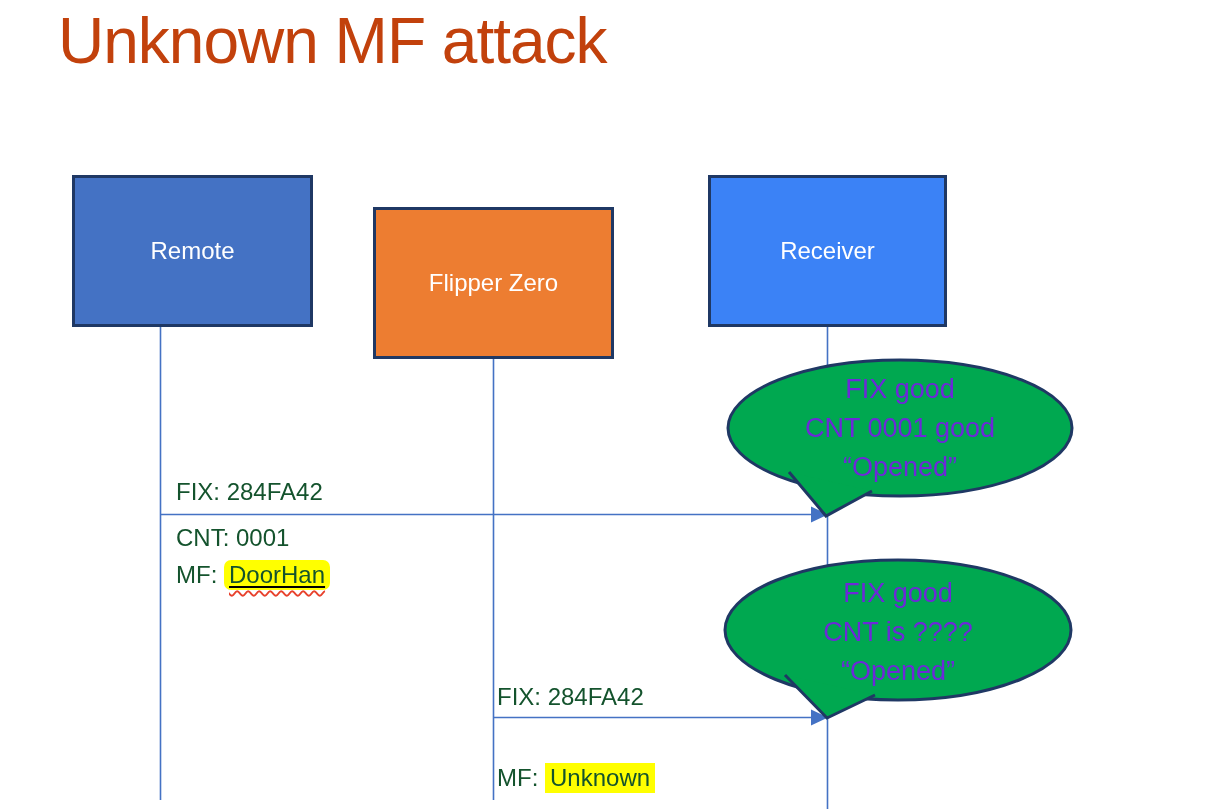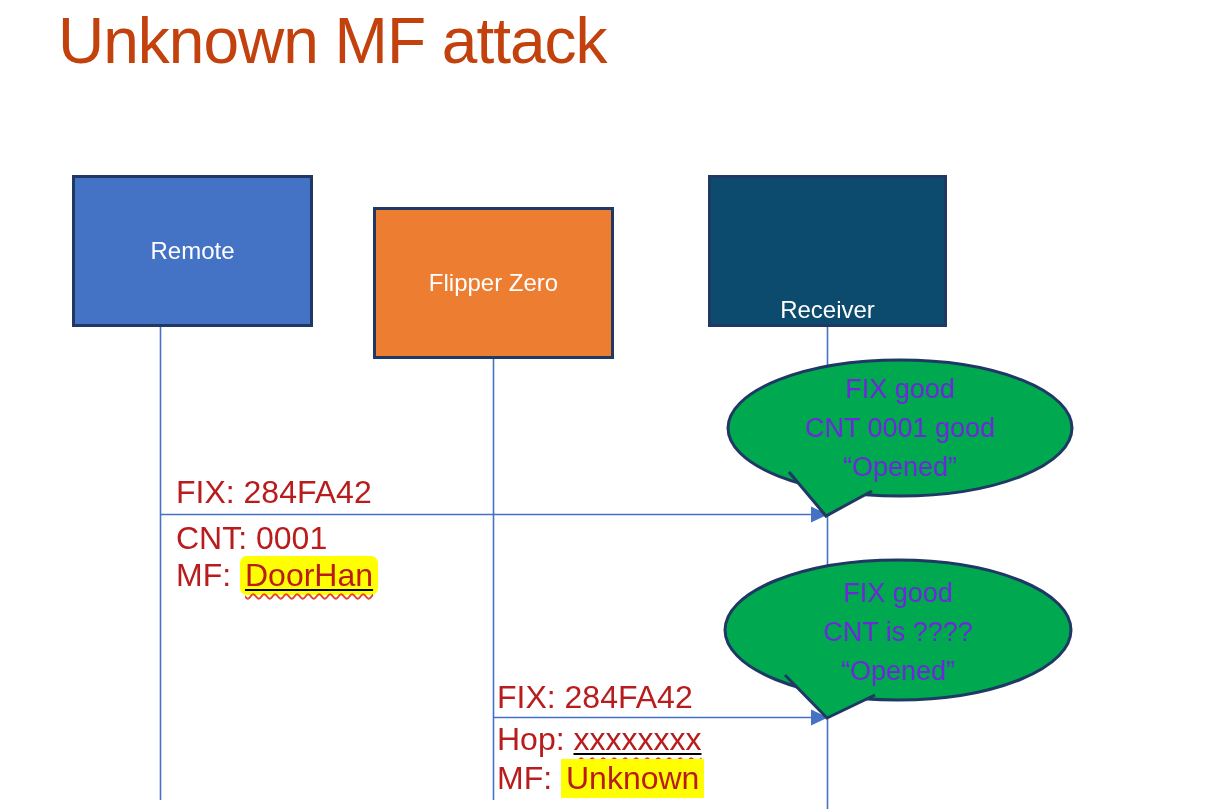--- a/index.html
+++ b/index.html
@@ -34,33 +34,33 @@
     align-items: center;
     justify-content: center;
   }
   .actor-label {
     color: #ffffff;
     font-size: 24px;
     white-space: nowrap;
   }
   #actor-remote   { left: 40px;  background: #4472C4; margin-left: 32px; }
   #actor-flipper  { left: 373px; background: #ED7D31; margin-top: 32px; }
-  #actor-receiver { left: 708px; width: 239px; background: #0c4a6e; align-items: flex-end; }
+  #actor-receiver { left: 708px; width: 239px; background: #3b82f6; }
 
   
   #diagram-svg { left: 0; top: 0; }
   .lifeline { stroke: #4472C4; stroke-width: 1.6; fill: none; }
   .msg-line { stroke: #4472C4; stroke-width: 1.6; fill: none; }
   .arrow-head { fill: #4472C4; stroke: none; }
   .callout-shape { stroke: #1F3864; stroke-width: 3; }
 
   
   .msg-text {
-    font-size: 32px;
-    color: #b91c1c;
+    font-size: 24px;
+    color: #14532d;
     white-space: nowrap;
     line-height: 30px;
   }
   .hl { background: #FFFF00; padding: 1px 5px 2px 5px; }
   .spell {
     text-decoration: underline wavy #E8412C;
     text-decoration-thickness: 1.5px;
     text-underline-offset: 7px;
     border-radius: 7px;
   }
@@ -120,23 +120,20 @@
     <span class="actor-label">Receiver</span>
   </div>
 
   <div class="abs msg-text" style="left:176px; top:477px;">FIX: 284FA42</div>
   <div class="abs msg-text" style="left:176px; top:523px;">CNT: 0001</div>
   <div class="abs msg-text" style="left:176px; top:560px;">
     <span>MF: </span><span class="hl spell"><span class="ul">DoorHan</span></span>
   </div>
 
   <div class="abs msg-text" style="left:497px; top:682px;">FIX: 284FA42</div>
-  <div class="abs msg-text" style="left:497px; top:724px;">
-    <span>Hop: </span><span class="spell"><span class="ul">xxxxxxxx</span></span>
-  </div>
   <div class="abs msg-text" style="left:497px; top:763px;">
     <span>MF: </span><span class="hl"><span>Unknown</span></span>
   </div>
 
   <div class="abs callout-text" style="left:740px; top:370px;">
     <div>FIX good</div>
     <div>CNT 0001 good</div>
     <div>“Opened”</div>
   </div>
 

